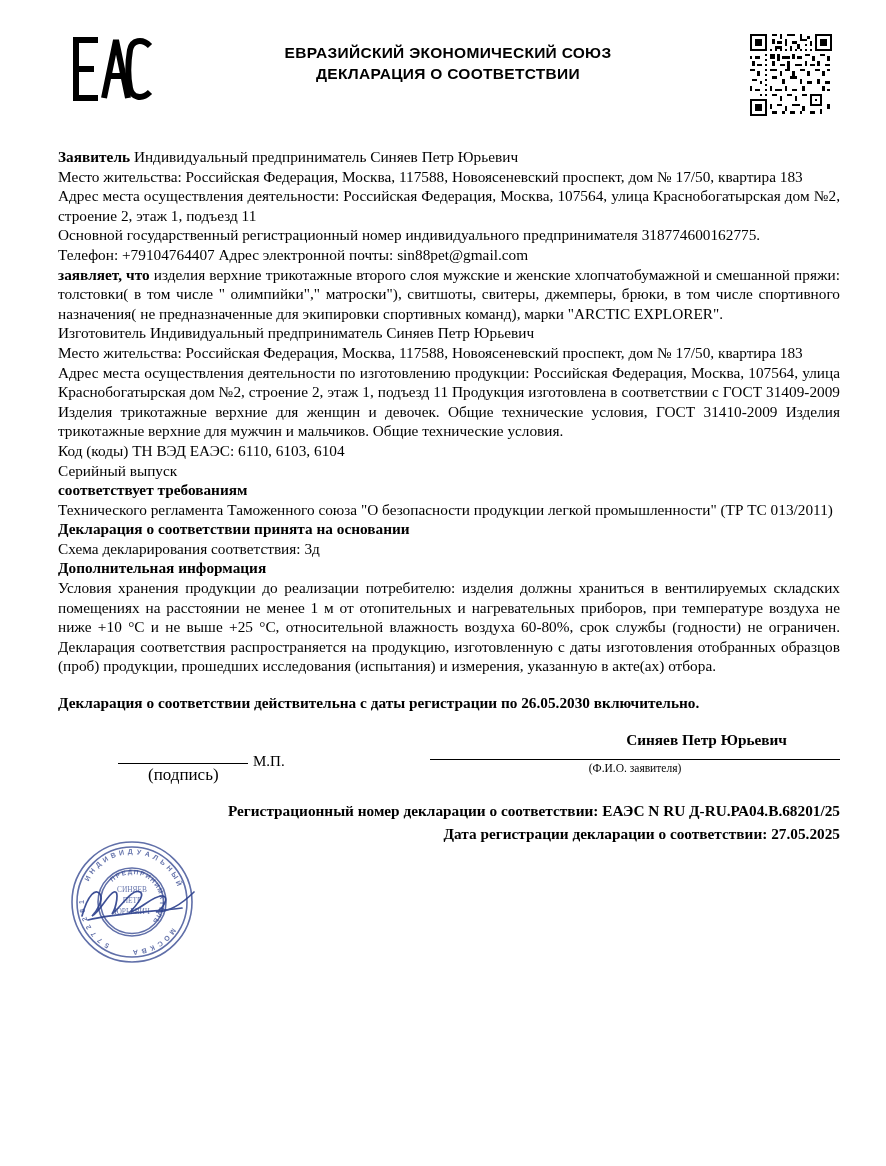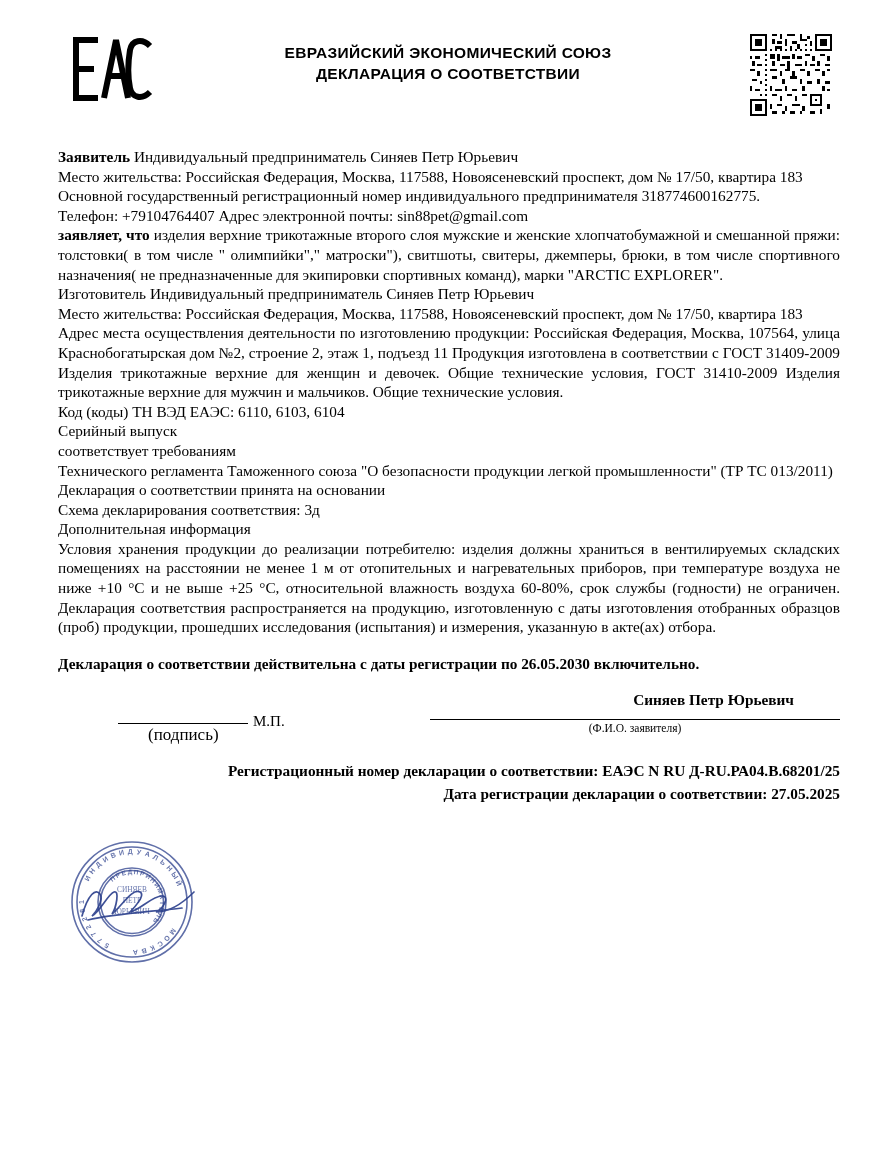--- a/index.html
+++ b/index.html
@@ -62,21 +62,21 @@
   .block {
     font-size: 15.3px;
     line-height: 19.6px;
     text-align: justify;
   }
   .block + .block { margin-top: 0; }
   .gap-lg { margin-top: 21px; }
   .gap-sm { margin-top: 8px; }
   b, .b { font-weight: bold; }
   .bold-line {
-    font-weight: normal;
+    font-weight: bold;
     font-size: 15.3px;
     line-height: 19.6px;
     padding-left: 0;
   }
 
   
   .valid-line {
     margin-top: 17px;
     font-weight: bold;
     font-size: 15.3px;
@@ -101,21 +101,21 @@
   }
   .sign-underline-left {
     position: absolute;
     left: 60px;
     top: 42px;
     width: 130px;
     border-top: 1px solid #000;
   }
   .declarant-name {
     position: absolute;
-    right: 46px;
+    right: 53px;
     top: 10px;
     font-weight: bold;
     font-size: 15.3px;
   }
   .sign-underline-right {
     position: absolute;
     left: 372px;
     right: 0;
     top: 38px;
     border-top: 1px solid #000;
@@ -305,20 +305,21 @@
         </g>
       </svg>
     </div>
 
     <div class="block gap-lg">
       <div>
         <span class="b">Заявитель</span>
         <span>Индивидуальный предприниматель Синяев Петр Юрьевич</span>
       </div>
       <div>Место жительства: Российская Федерация, Москва, 117588, Новоясеневский проспект, дом № 17/50, квартира 183</div>
+      <div>Адрес места осуществления деятельности: Российская Федерация, Москва, 107564, улица Краснобогатырская дом №2, строение 2, этаж 1, подъезд 11</div>
       <div>Основной государственный регистрационный номер индивидуального предпринимателя 318774600162775.</div>
       <div>Телефон: +79104764407 Адрес электронной почты: sin88pet@gmail.com</div>
     </div>
 
     <div class="block gap-lg">
       <div>
         <span class="b">заявляет, что</span>
         <span>изделия верхние трикотажные второго слоя мужские и женские хлопчатобумажной и смешанной пряжи: толстовки( в том числе " олимпийки"," матроски"), свитшоты, свитеры, джемперы, брюки, в том числе спортивного назначения( не предназначенные для экипировки спортивных команд), марки "ARCTIC EXPLORER".</span>
       </div>
     </div>

